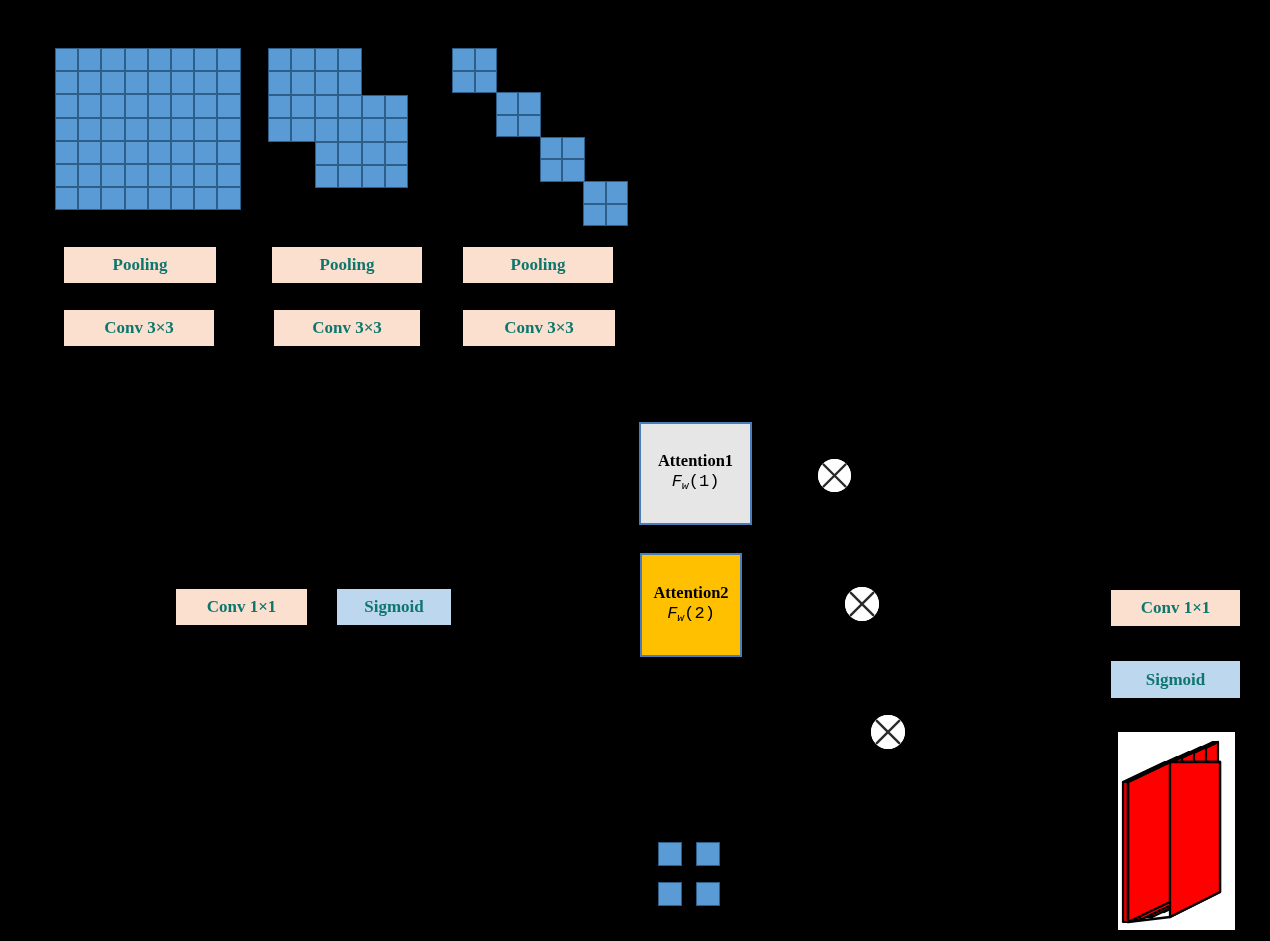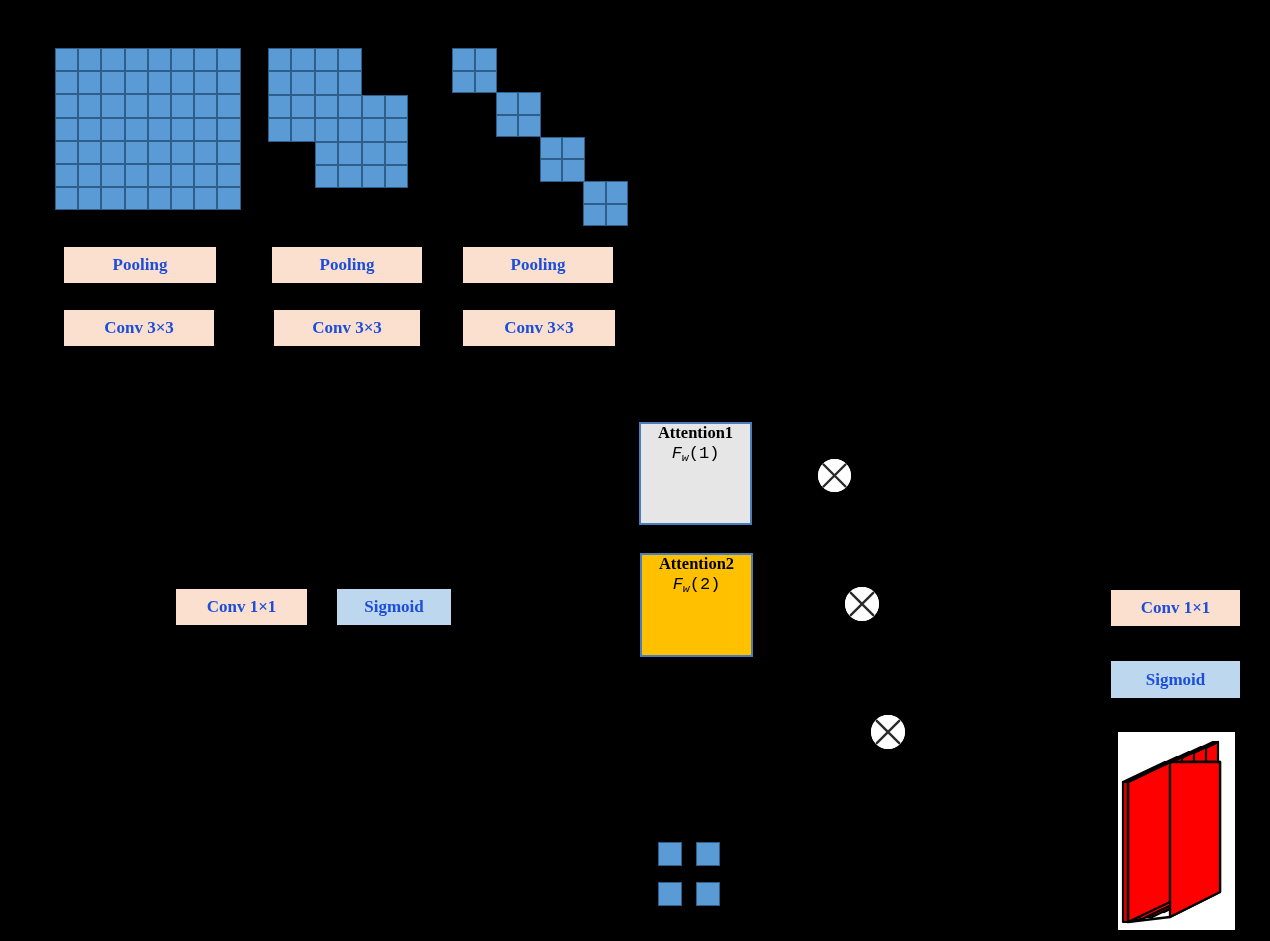--- a/index.html
+++ b/index.html
@@ -9,28 +9,28 @@
 
   
   .abs{position:absolute;}
 
   
   .cell{position:absolute;background:#5B9BD5;border:1.6px solid #2E5F8A;
         box-sizing:border-box;}
 
   
   .pbox{position:absolute;display:flex;align-items:center;justify-content:center;
-        font-weight:bold;color:#1d4ed8;box-sizing:border-box;
+        font-weight:bold;color:#0f766e;box-sizing:border-box;
         font-family:"Liberation Serif","DejaVu Serif",serif;}
   .peach{background:#FBE0D0;}
   .lblue{background:#BDD7EE;}
 
   
   .att{position:absolute;border:2.5px solid #4A7EBB;box-sizing:border-box;
-       display:flex;flex-direction:column;align-items:center;justify-content:flex-start;
+       display:flex;flex-direction:column;align-items:center;justify-content:center;
        color:#000;}
   .att .tname{font-weight:bold;font-size:16.5px;line-height:1.15;
                font-family:"Liberation Serif","DejaVu Serif",serif;}
   .att .tfun{font-size:17px;line-height:1.3;font-family:Liberation Mono, monospace;}
   .att .tfun .fv{font-style:italic;}
   .att .tfun .sub{font-style:italic;font-size:11.5px;vertical-align:-0.28em;}
 
   
   .mul{position:absolute;border-radius:50%;background:#fff;}
   .mul svg{display:block;}
@@ -165,21 +165,21 @@
   <div class="pbox peach" style="left:176px;top:589px;width:131px;height:36px;font-size:17px;">Conv 1×1</div>
   <div class="pbox lblue" style="left:337px;top:589px;width:114px;height:36px;font-size:17px;">Sigmoid</div>
 
   <div class="att" style="left:639px;top:422px;width:113px;height:103px;background:#E7E6E6;">
     <div class="tname">Attention1</div>
     <div class="tfun">
       <span class="fv">F</span><span class="sub">w</span><span>(1)</span>
     </div>
   </div>
 
-  <div class="att" style="left:640px;top:553px;width:113px;height:104px;background:#FFC000;">
+  <div class="att" style="left:640px;top:553px;width:102px;height:104px;background:#FFC000;">
     <div class="tname">Attention2</div>
     <div class="tfun">
       <span class="fv">F</span><span class="sub">w</span><span>(2)</span>
     </div>
   </div>
 
 
   <div class="mul" style="left:818px;top:459px;width:33px;height:33px;">
     <svg width="33" height="33" viewBox="0 0 33 33" aria-hidden="true">
       <circle cx="16.5" cy="16.5" r="16.5" fill="#ffffff"></circle>

